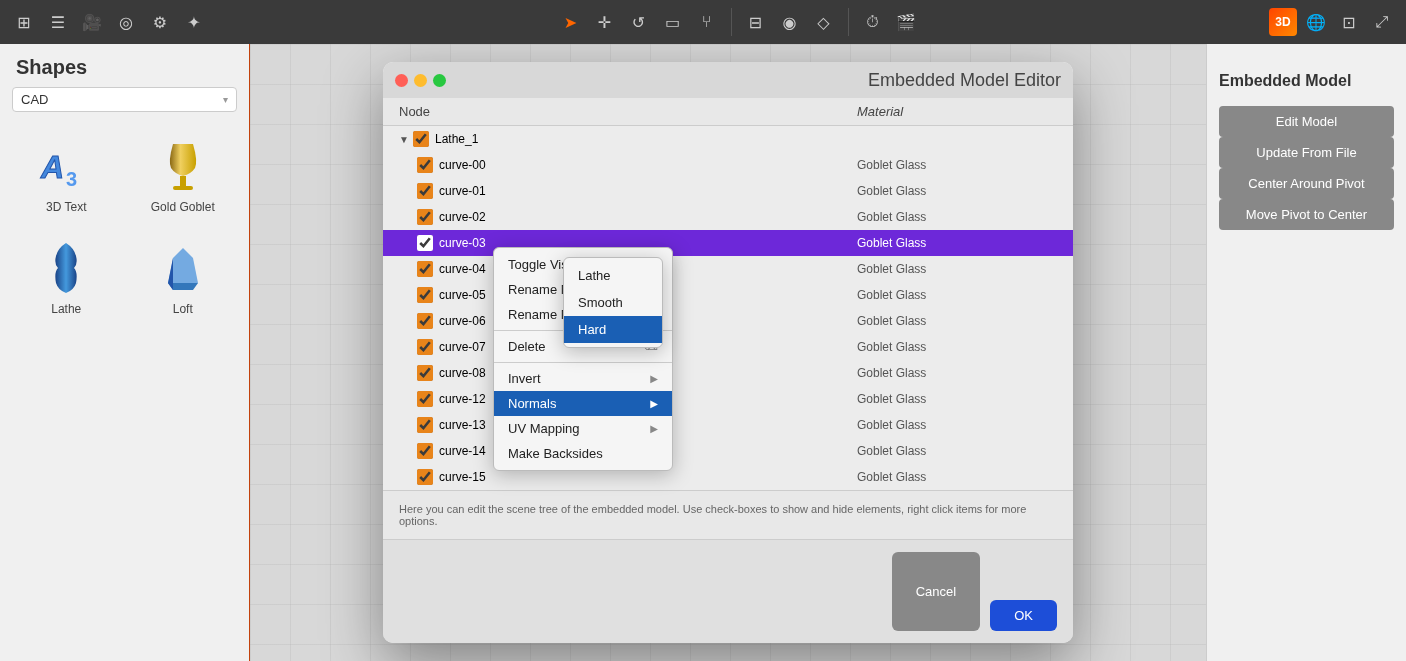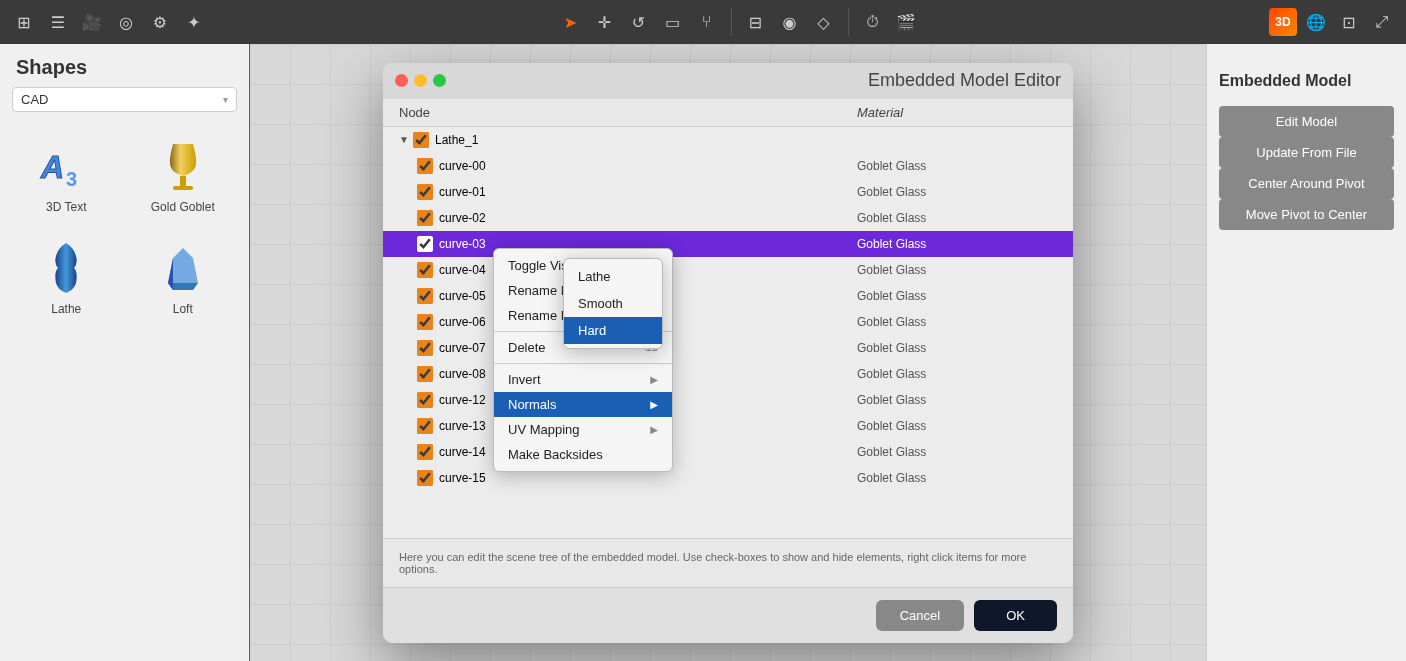--- a/index.html
+++ b/index.html
@@ -290,27 +290,28 @@
     .btn-cancel {
       padding: 8px 24px;
       background: #888;
       color: white;
       border: none;
       border-radius: 6px;
       font-size: 13px;
       cursor: pointer;
     }
     .btn-ok {
-      padding: 8px 32px;
-      background: #0f172a;
+      padding: 8px 24px;
+      background: #1d4ed8;
       color: white;
       border: none;
       border-radius: 6px;
       font-size: 13px;
       cursor: pointer;
+      margin-top: 48px;
     }
 
     
     .context-menu {
       position: absolute;
       left: 110px;
       top: 185px;
       background: #f5f5f5;
       border: 1px solid #bbb;
       border-radius: 6px;

